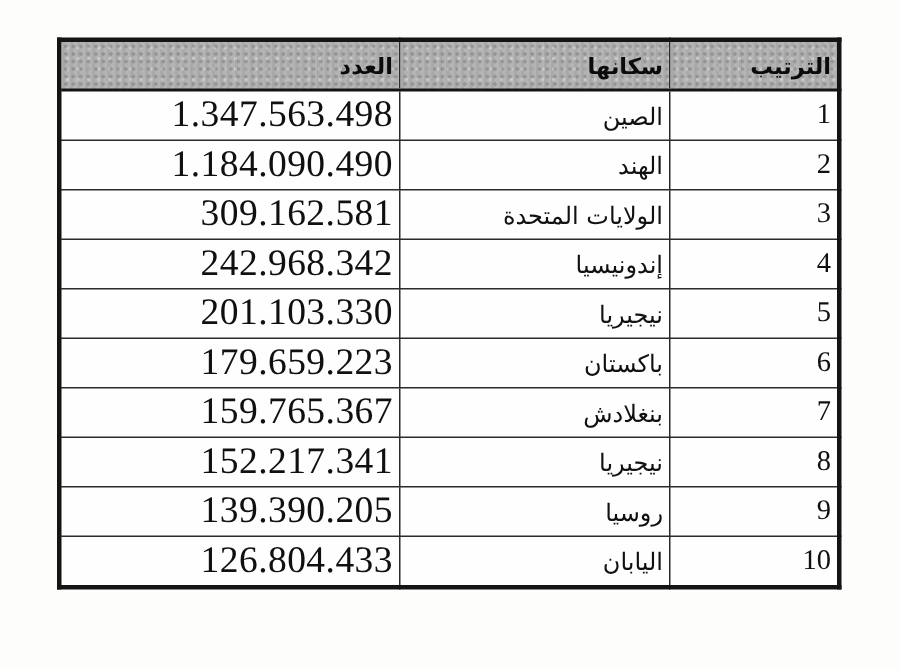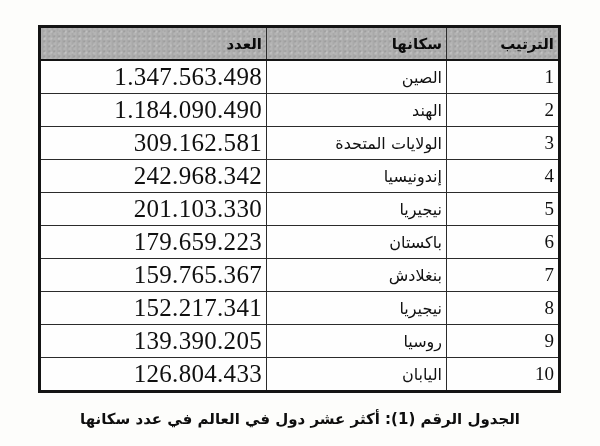--- a/index.html
+++ b/index.html
@@ -151,15 +151,14 @@
         <td class="cell-number">139.390.205</td>
       </tr>
       <tr>
         <td class="cell-rank">10</td>
         <td class="cell-country">اليابان</td>
         <td class="cell-number">126.804.433</td>
       </tr>
     </tbody>
   </table>
 
-  <div class="caption">الجدول الرقم (1): أكثر عشر دول في العالم في عدد سكانها</div>
 
 </div>
 
 </body></html>

